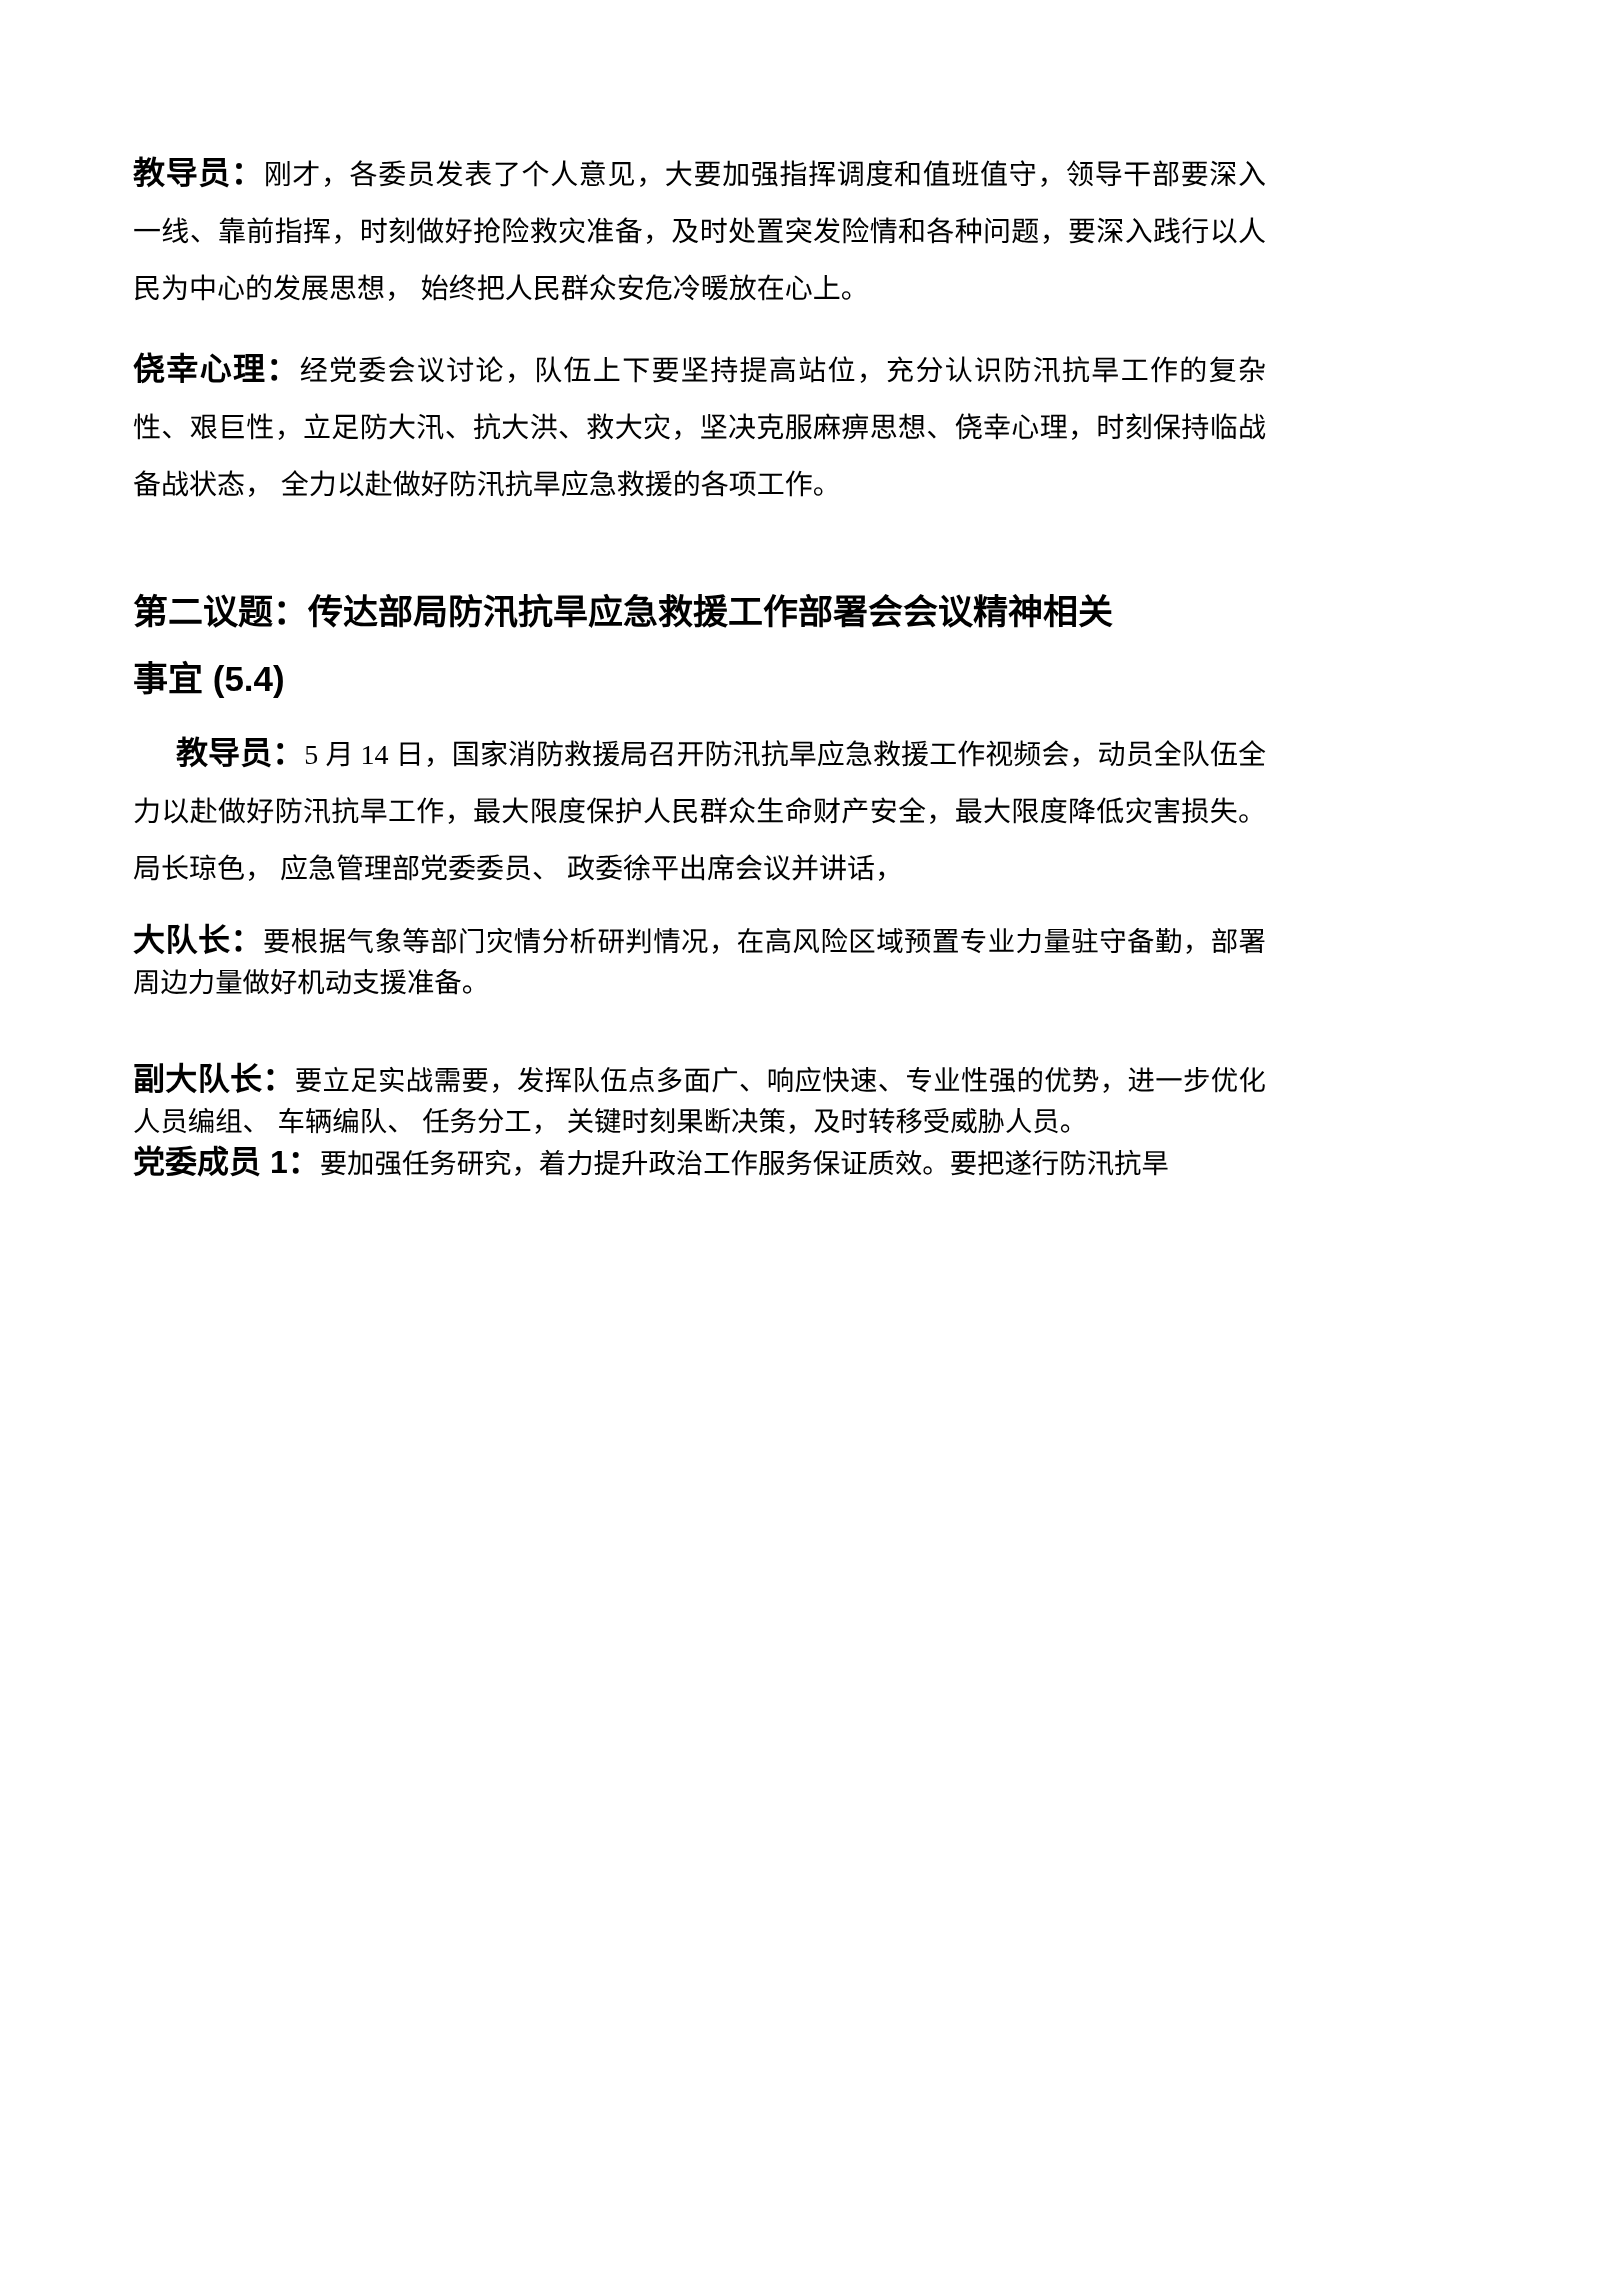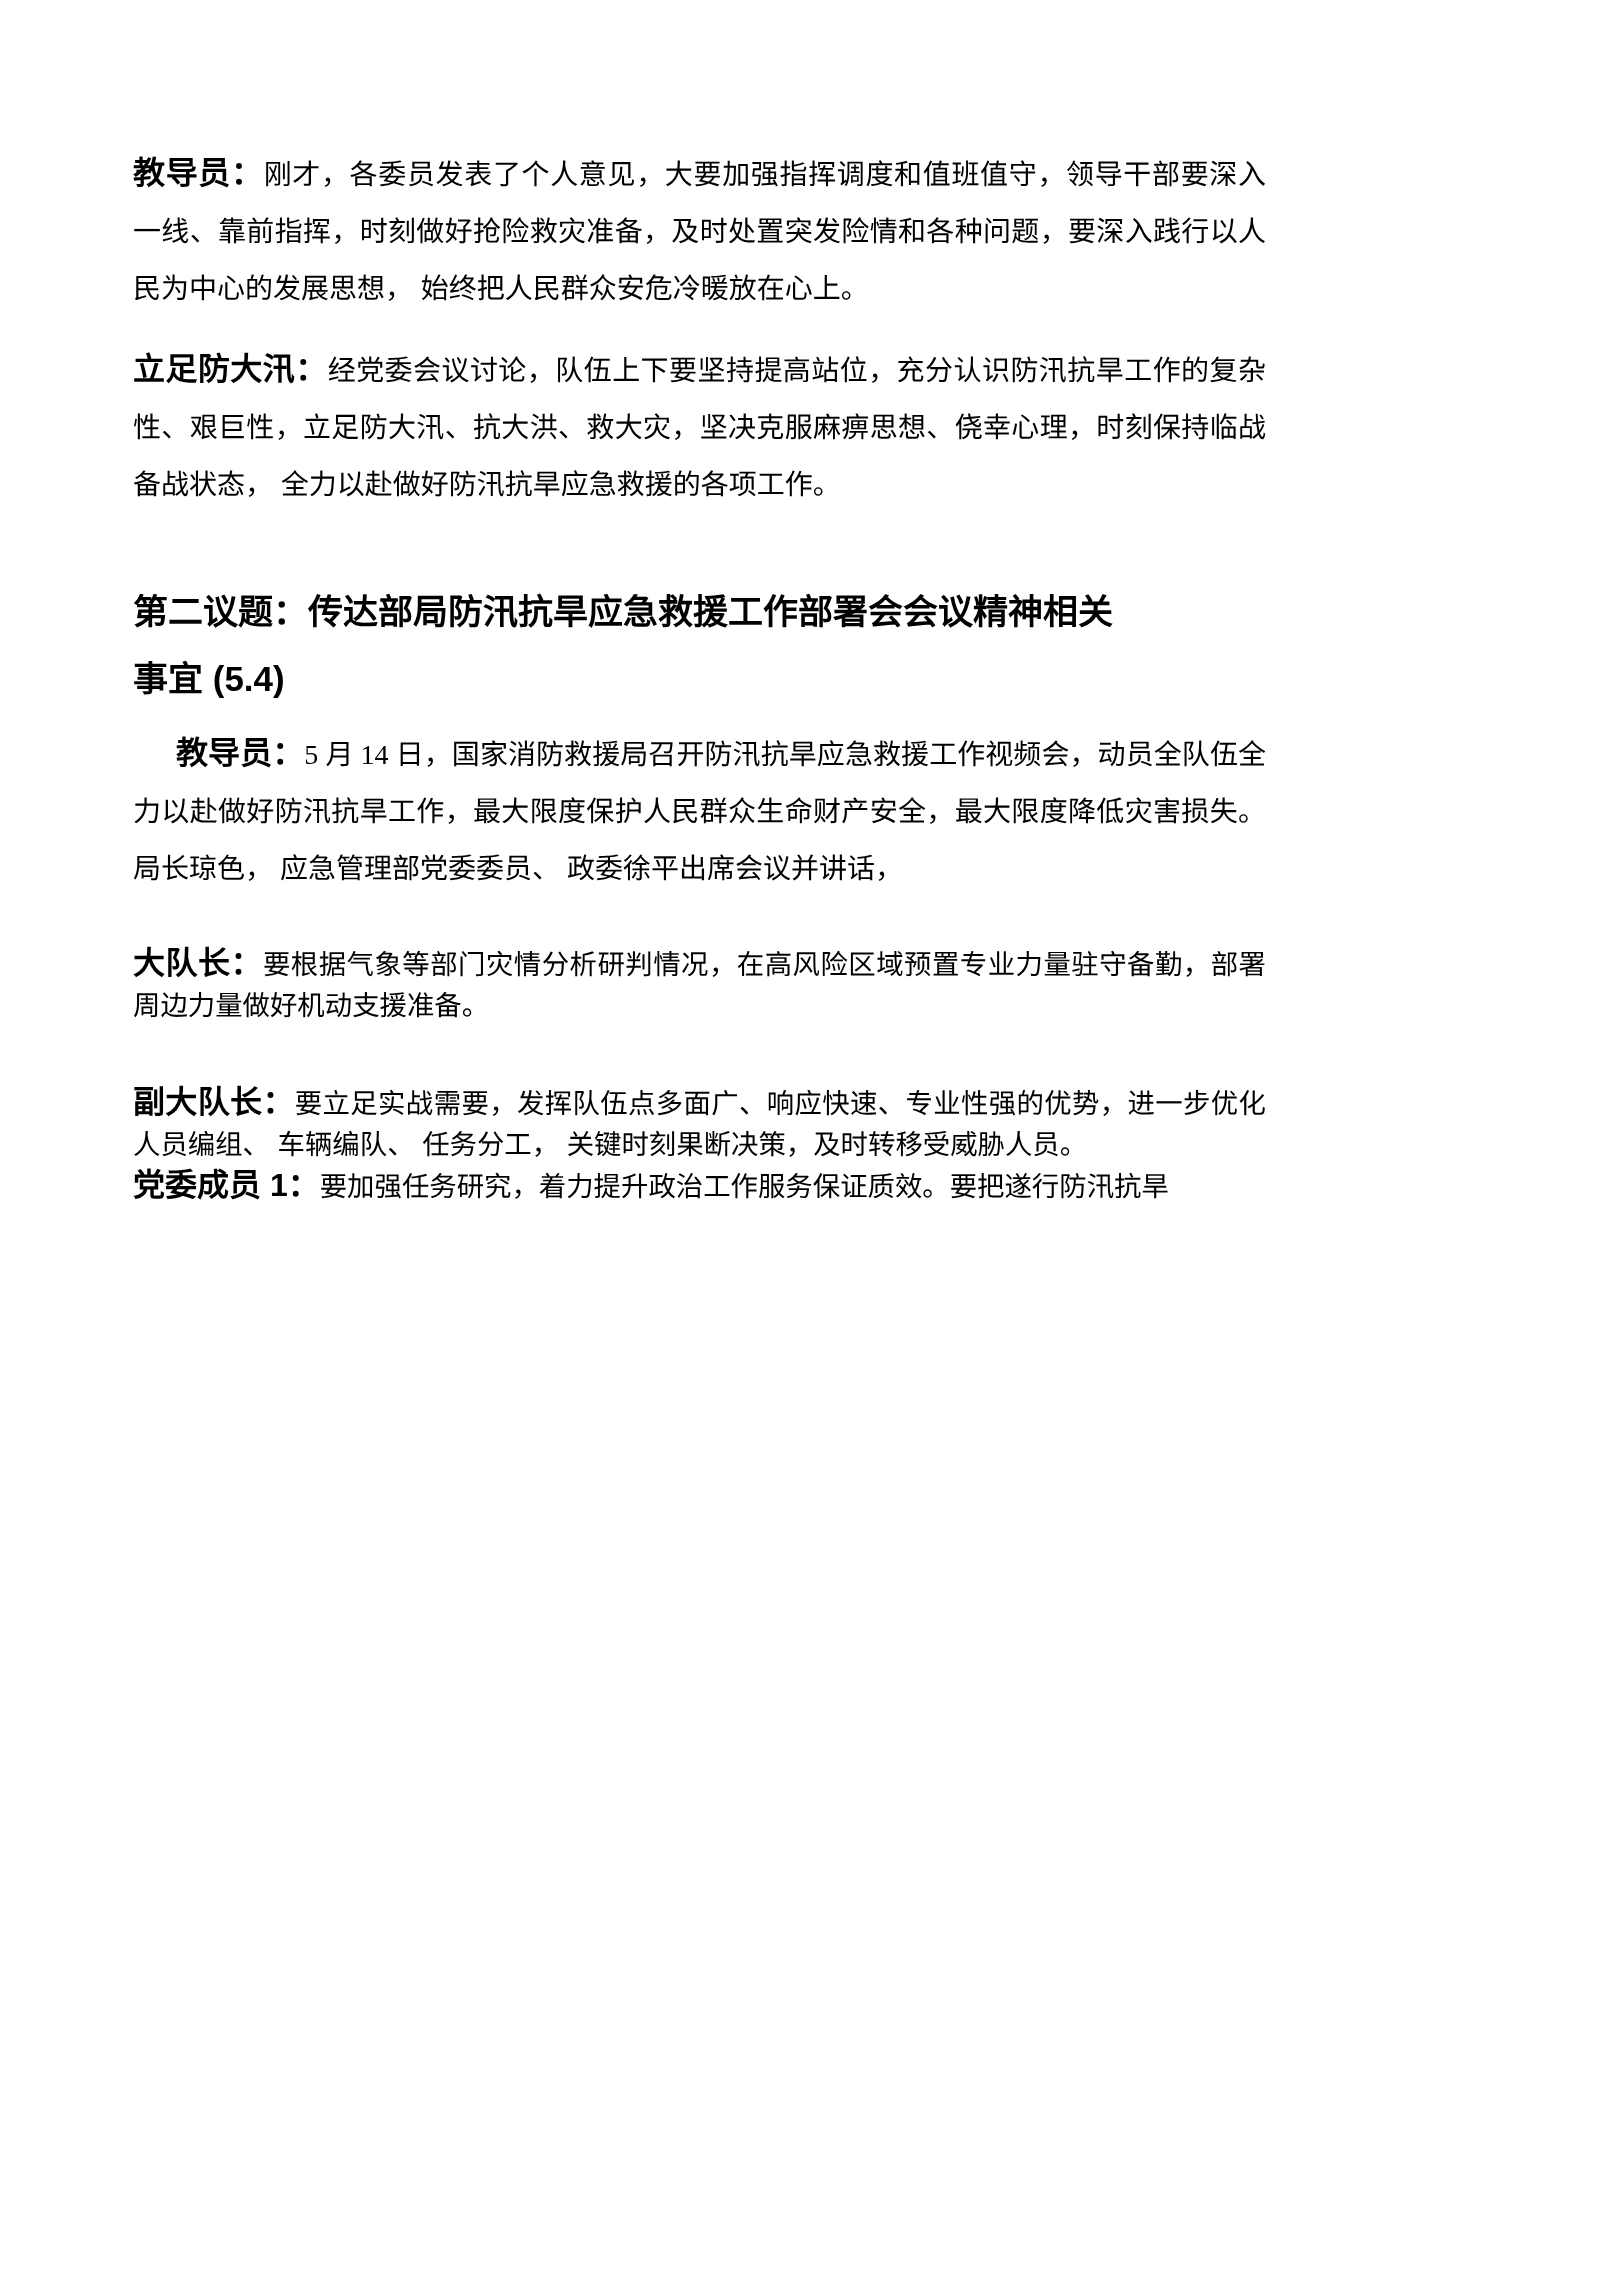--- a/index.html
+++ b/index.html
@@ -42,32 +42,32 @@
   .mt-para   { margin-top: 23.5px; }
   .section-heading {
     margin: 65px 0 13.7px 0;
     max-width: 1010px;
     font-size: 35px;
     line-height: 67px;
     font-weight: 700;
     color: #000000;
     text-align: left;
   }
-  .mt-remark-1 { margin-top: 46px; }
+  .mt-remark-1 { margin-top: 23px; }
   .mt-remark-2 { margin-top: 56px; }
   .mt-remark-3 { }
 </style>
 </head>
 <body>
 
 <div class="page">
 
   <p class="para loose"><span class="speaker-label">教导员：</span><span>刚才，各委员发表了个人意见，大要加强指挥调度和值班值守，领导干部要深入一线、靠前指挥，时刻做好抢险救灾准备，及时处置突发险情和各种问题，要深入践行以人民为中心的发展思想， 始终把人民群众安危冷暖放在心上。</span></p>
 
-  <p class="para loose mt-para"><span class="speaker-label">立足防大汛：</span><span>经党委会议讨论，队伍上下要坚持提高站位，充分认识防汛抗旱工作的复杂性、艰巨性，立足防大汛、抗大洪、救大灾，坚决克服麻痹思想、侥幸心理，时刻保持临战备战状态， 全力以赴做好防汛抗旱应急救援的各项工作。</span></p>
+  <p class="para loose mt-para"><span class="speaker-label">侥幸心理：</span><span>经党委会议讨论，队伍上下要坚持提高站位，充分认识防汛抗旱工作的复杂性、艰巨性，立足防大汛、抗大洪、救大灾，坚决克服麻痹思想、侥幸心理，时刻保持临战备战状态， 全力以赴做好防汛抗旱应急救援的各项工作。</span></p>
 
   <h2 class="section-heading">第二议题：传达部局防汛抗旱应急救援工作部署会会议精神相关事宜 (5.4)</h2>
 
   <p class="para loose indent-first"><span class="speaker-label">教导员：</span><span>5 月 14 日，国家消防救援局召开防汛抗旱应急救援工作视频会，动员全队伍全力以赴做好防汛抗旱工作，最大限度保护人民群众生命财产安全，最大限度降低灾害损失。局长琼色， 应急管理部党委委员、 政委徐平出席会议并讲话，</span><br></p>
 
   <p class="para tight mt-remark-1"><span class="speaker-label">大队长：</span><span>要根据气象等部门灾情分析研判情况，在高风险区域预置专业力量驻守备勤，部署周边力量做好机动支援准备。</span></p>
 
   <p class="para tight mt-remark-2"><span class="speaker-label">副大队长：</span><span>要立足实战需要，发挥队伍点多面广、响应快速、专业性强的优势，进一步优化人员编组、 车辆编队、 任务分工， 关键时刻果断决策，及时转移受威胁人员。</span></p>
 
   <p class="para tight mt-remark-3"><span class="speaker-label">党委成员 1：</span><span>要加强任务研究，着力提升政治工作服务保证质效。要把遂行防汛抗旱</span></p>

